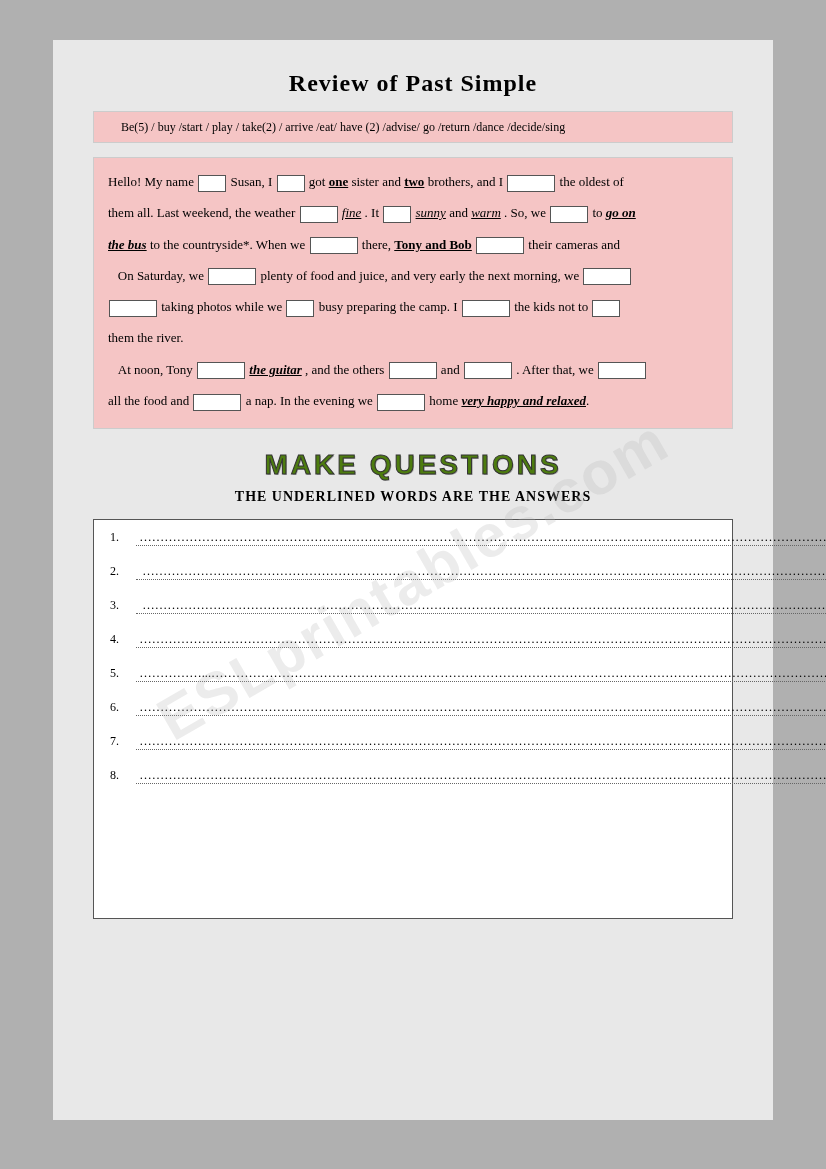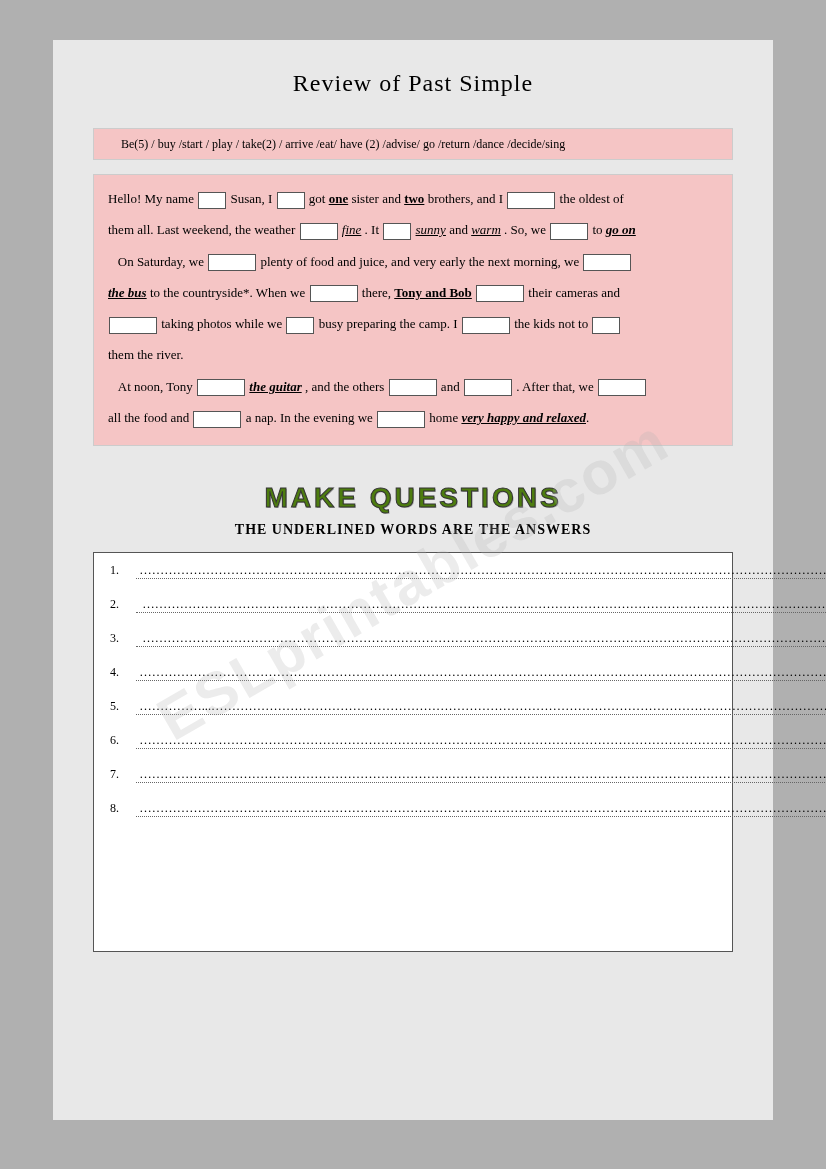--- a/index.html
+++ b/index.html
@@ -16,40 +16,40 @@
     .page {
       background: #e8e8e8;
       width: 720px;
       min-height: 1080px;
       padding: 30px 40px 40px 40px;
       position: relative;
     }
     .title {
       text-align: center;
       font-size: 24px;
-      font-weight: normal;
+      font-weight: bold;
       font-family: 'Times New Roman', serif;
-      margin-bottom: 31px;
+      margin-bottom: 14px;
       letter-spacing: 1px;
     }
     .word-bank {
       background: #f5c5c5;
       border: 1px solid #ccc;
       padding: 6px 27px;
       font-size: 12px;
       margin-bottom: 14px;
       line-height: 1.5;
     }
     .text-area {
       background: #f5c5c5;
       border: 1px solid #ccc;
       padding: 10px 14px;
       line-height: 2.1;
       font-size: 13px;
-      margin-bottom: 36px;
+      margin-bottom: 20px;
     }
     .text-area p {
       margin-bottom: 4px;
     }
     .blank {
       display: inline-block;
       width: 38px;
       height: 17px;
       border: 1px solid #555;
       background: white;
@@ -161,35 +161,35 @@
       <span class="italic-underline">fine</span>
       <span>. It</span>
       <span class="blank blank-sm"></span>
       <span class="italic-underline">sunny</span>
       <span> and </span>
       <span class="italic-underline">warm</span>
       <span>. So, we</span>
       <span class="blank"></span>
       <span>to <span class="italic-underline bold-word">go on</span></span>
     </p>
+    <p>
+      <span class="italic-underline bold-word">the bus</span>
+      <span> to the countryside*. When we</span>
+      <span class="blank blank-md"></span>
+      <span> there, <span class="bold-underline">Tony and Bob</span></span>
+      <span class="blank blank-md"></span>
+      <span>their cameras and</span>
+    </p>
     <p style="margin-top:4px;">
       <span>&nbsp;&nbsp;&nbsp;On Saturday, we</span>
       <span class="blank blank-md"></span>
       <span>plenty of food and juice, and very early the next morning, we</span>
       <span class="blank blank-md"></span>
     </p>
     <p>
-      <span class="italic-underline bold-word">the bus</span>
-      <span> to the countryside*. When we</span>
-      <span class="blank blank-md"></span>
-      <span> there, <span class="bold-underline">Tony and Bob</span></span>
-      <span class="blank blank-md"></span>
-      <span>their cameras and</span>
-    </p>
-    <p>
       <span class="blank blank-md"></span>
       <span>taking photos while we</span>
       <span class="blank blank-sm"></span>
       <span>busy preparing the camp. I</span>
       <span class="blank blank-md"></span>
       <span>the kids not to</span>
       <span class="blank blank-sm"></span>
     </p>
     <p>
       <span>them the river.</span>

